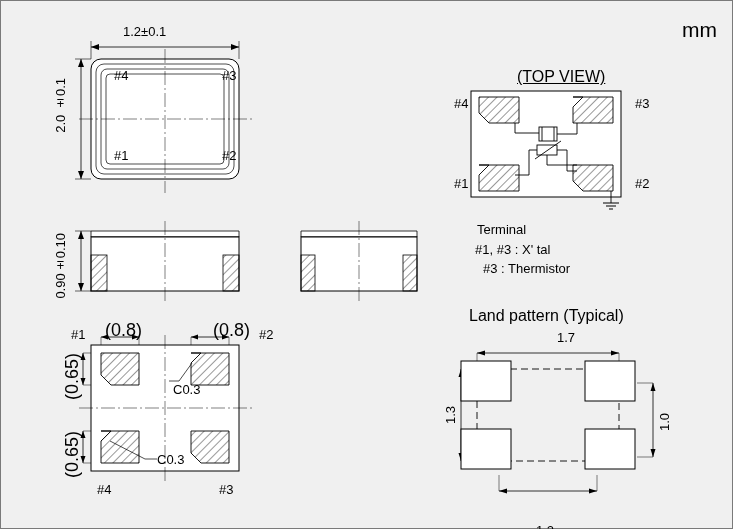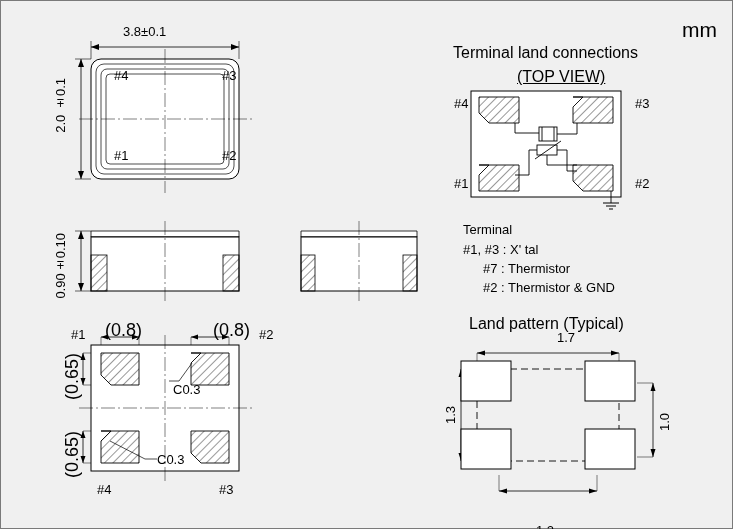--- a/index.html
+++ b/index.html
@@ -48,21 +48,21 @@
 
       <rect x="30" y="36" width="148" height="120" rx="10" ry="10" fill="#ffffff" stroke="#000" stroke-width="1"></rect>
       <rect x="35" y="41" width="138" height="110" rx="8" ry="8" fill="#ffffff" stroke="#000" stroke-width="0.7"></rect>
       <rect x="40" y="46" width="128" height="100" rx="6" ry="6" fill="#ffffff" stroke="#000" stroke-width="0.7"></rect>
       <rect x="45" y="51" width="118" height="90" rx="4" ry="4" fill="#ffffff" stroke="#000" stroke-width="0.7"></rect>
 
       <line x1="104" y1="26" x2="104" y2="170" stroke="#000" stroke-width="0.5" stroke-dasharray="14,3,2,3"></line>
       <line x1="18" y1="96" x2="192" y2="96" stroke="#000" stroke-width="0.5" stroke-dasharray="14,3,2,3"></line>
     </svg>
   </div>
-  <div class="abs txt" style="left:122px;top:24px;">3.8±0.1</div>
+  <div class="abs txt" style="left:122px;top:24px;">1.2±0.1</div>
   <div class="abs txt vert" style="left:53px;top:77px;">2.0 ±0.1</div>
   <div class="abs txt" style="left:113px;top:68px;">#4</div>
   <div class="abs txt" style="left:221px;top:68px;">#3</div>
   <div class="abs txt" style="left:113px;top:148px;">#1</div>
   <div class="abs txt" style="left:221px;top:148px;">#2</div>
 
   <div class="abs" style="left:60px;top:206px;">
     <svg width="230" height="100" viewBox="0 0 230 100">
 
       <line x1="30" y1="24" x2="14" y2="24" stroke="#000" stroke-width="0.6"></line>
@@ -158,21 +158,20 @@
   <div class="abs txt-sm" style="left:212px;top:320px;">(0.8)</div>
   <div class="abs txt-sm vert" style="left:62px;top:352px;">(0.65)</div>
   <div class="abs txt-sm vert" style="left:62px;top:430px;">(0.65)</div>
   <div class="abs txt" style="left:70px;top:327px;">#1</div>
   <div class="abs txt" style="left:258px;top:327px;">#2</div>
   <div class="abs txt" style="left:96px;top:482px;">#4</div>
   <div class="abs txt" style="left:218px;top:482px;">#3</div>
   <div class="abs txt" style="left:172px;top:382px;">C0.3</div>
   <div class="abs txt" style="left:156px;top:452px;">C0.3</div>
 
-  <div class="abs txt-lg" style="left:452px;top:44px;font-size:16px;">Terminal land connections</div>
   <div class="abs txt-lg" style="left:516px;top:68px;font-size:16px;text-decoration:underline;">(TOP VIEW)</div>
 
   <div class="abs" style="left:450px;top:82px;">
     <svg width="220" height="130" viewBox="0 0 220 130">
       <defs>
         <pattern id="hatchD" width="6" height="6" patternTransform="rotate(45)" patternUnits="userSpaceOnUse">
           <line x1="0" y1="0" x2="0" y2="6" stroke="#000" stroke-width="0.8"></line>
         </pattern>
       </defs>
 
@@ -200,26 +199,25 @@
       <line x1="152" y1="120" x2="168" y2="120" stroke="#000" stroke-width="1"></line>
       <line x1="155" y1="123" x2="165" y2="123" stroke="#000" stroke-width="1"></line>
       <line x1="158" y1="126" x2="162" y2="126" stroke="#000" stroke-width="1"></line>
     </svg>
   </div>
   <div class="abs txt" style="left:453px;top:96px;">#4</div>
   <div class="abs txt" style="left:634px;top:96px;">#3</div>
   <div class="abs txt" style="left:453px;top:176px;">#1</div>
   <div class="abs txt" style="left:634px;top:176px;">#2</div>
 
-  <div class="abs txt" style="left:462px;top:222px;">Terminal</div>
-  <div class="abs txt" style="left:462px;top:242px;">#1, #3 : X' tal</div>
-  <div class="abs txt" style="left:482px;top:261px;">#7 : Thermistor</div>
-  <div class="abs txt" style="left:482px;top:280px;">#2 : Thermistor &amp; GND</div>
-
-  <div class="abs txt-lg" style="left:468px;top:307px;font-size:16px;margin-top:8px;">Land pattern (Typical)</div>
+  <div class="abs txt" style="left:476px;top:222px;">Terminal</div>
+  <div class="abs txt" style="left:474px;top:242px;">#1, #3 : X' tal</div>
+  <div class="abs txt" style="left:482px;top:261px;">#3 : Thermistor</div>
+
+  <div class="abs txt-lg" style="left:468px;top:307px;font-size:16px;">Land pattern (Typical)</div>
 
   <div class="abs" style="left:440px;top:330px;">
     <svg width="240" height="180" viewBox="0 0 240 180">
 
       <line x1="36" y1="22" x2="178" y2="22" stroke="#000" stroke-width="0.8"></line>
       <path d="M36,22 L44,19.5 L44,24.5 Z" fill="#000"></path>
       <path d="M178,22 L170,19.5 L170,24.5 Z" fill="#000"></path>
       <line x1="36" y1="22" x2="36" y2="38" stroke="#000" stroke-width="0.5"></line>
       <line x1="178" y1="22" x2="178" y2="38" stroke="#000" stroke-width="0.5"></line>
 

